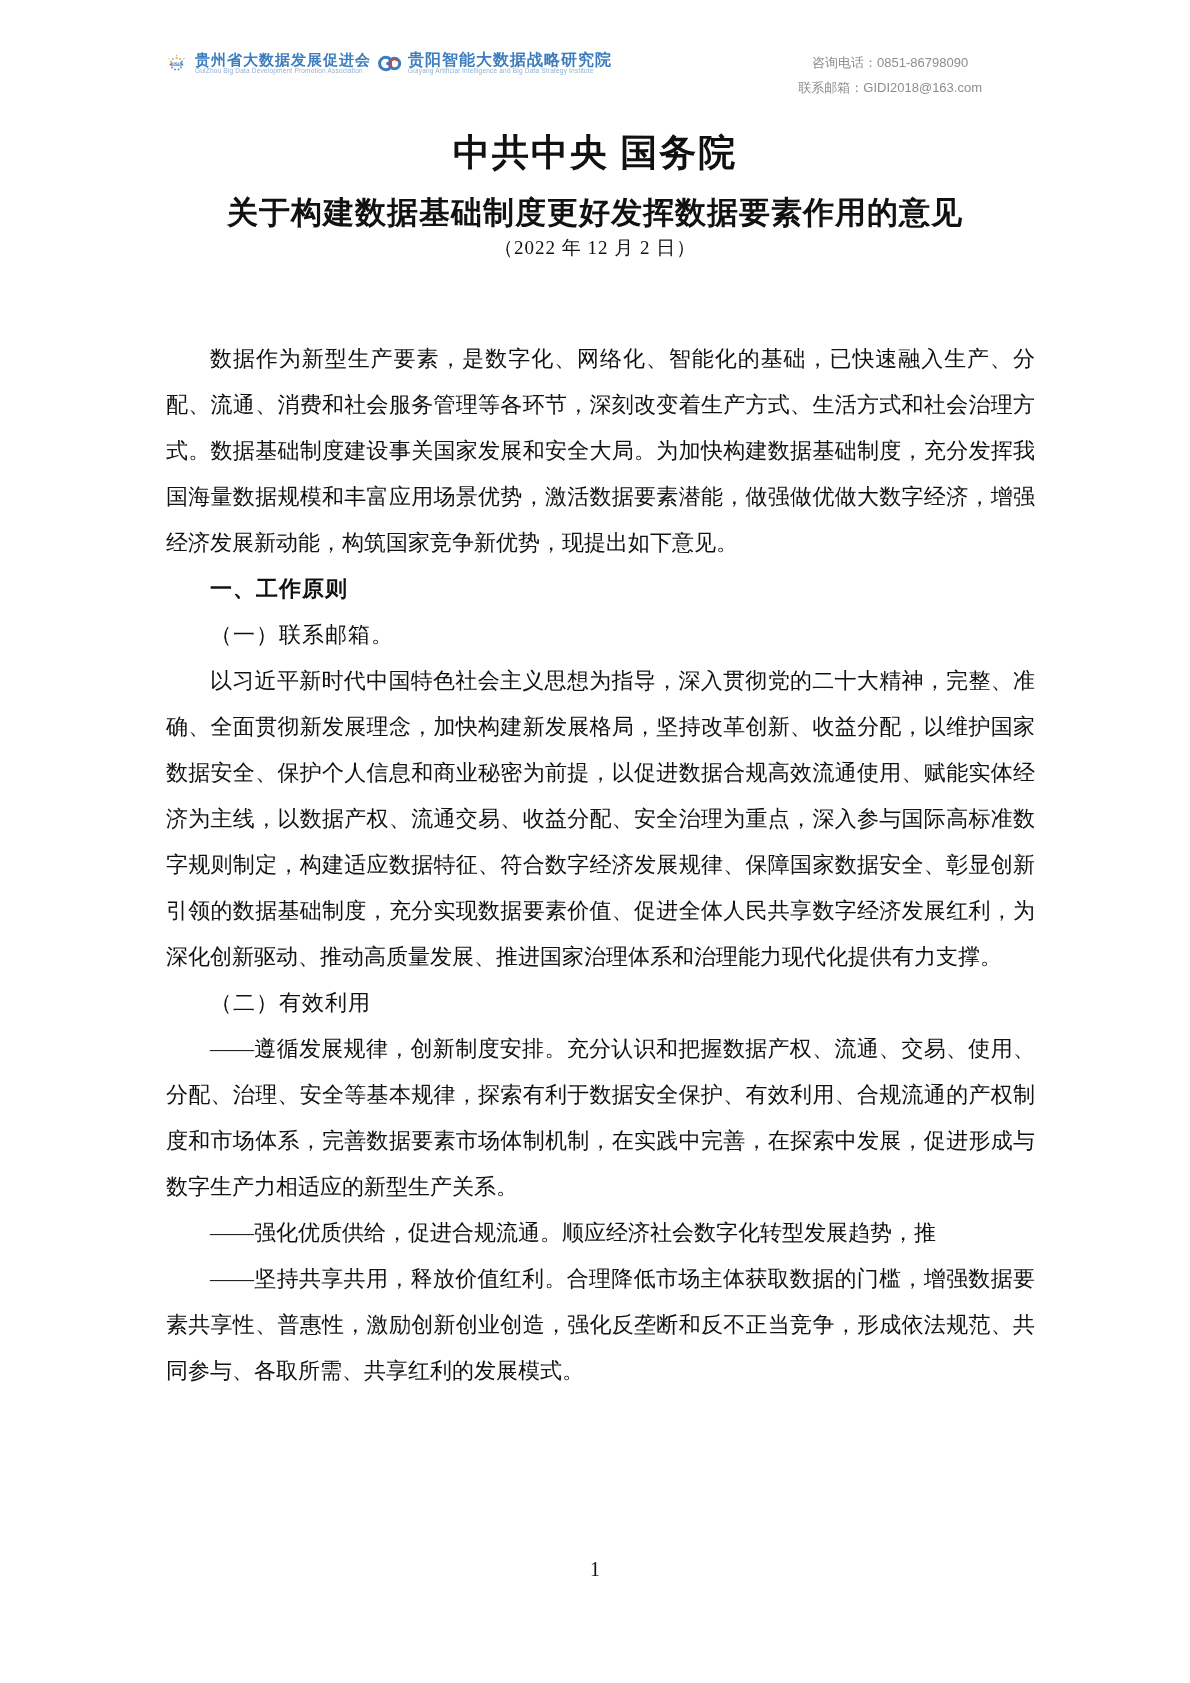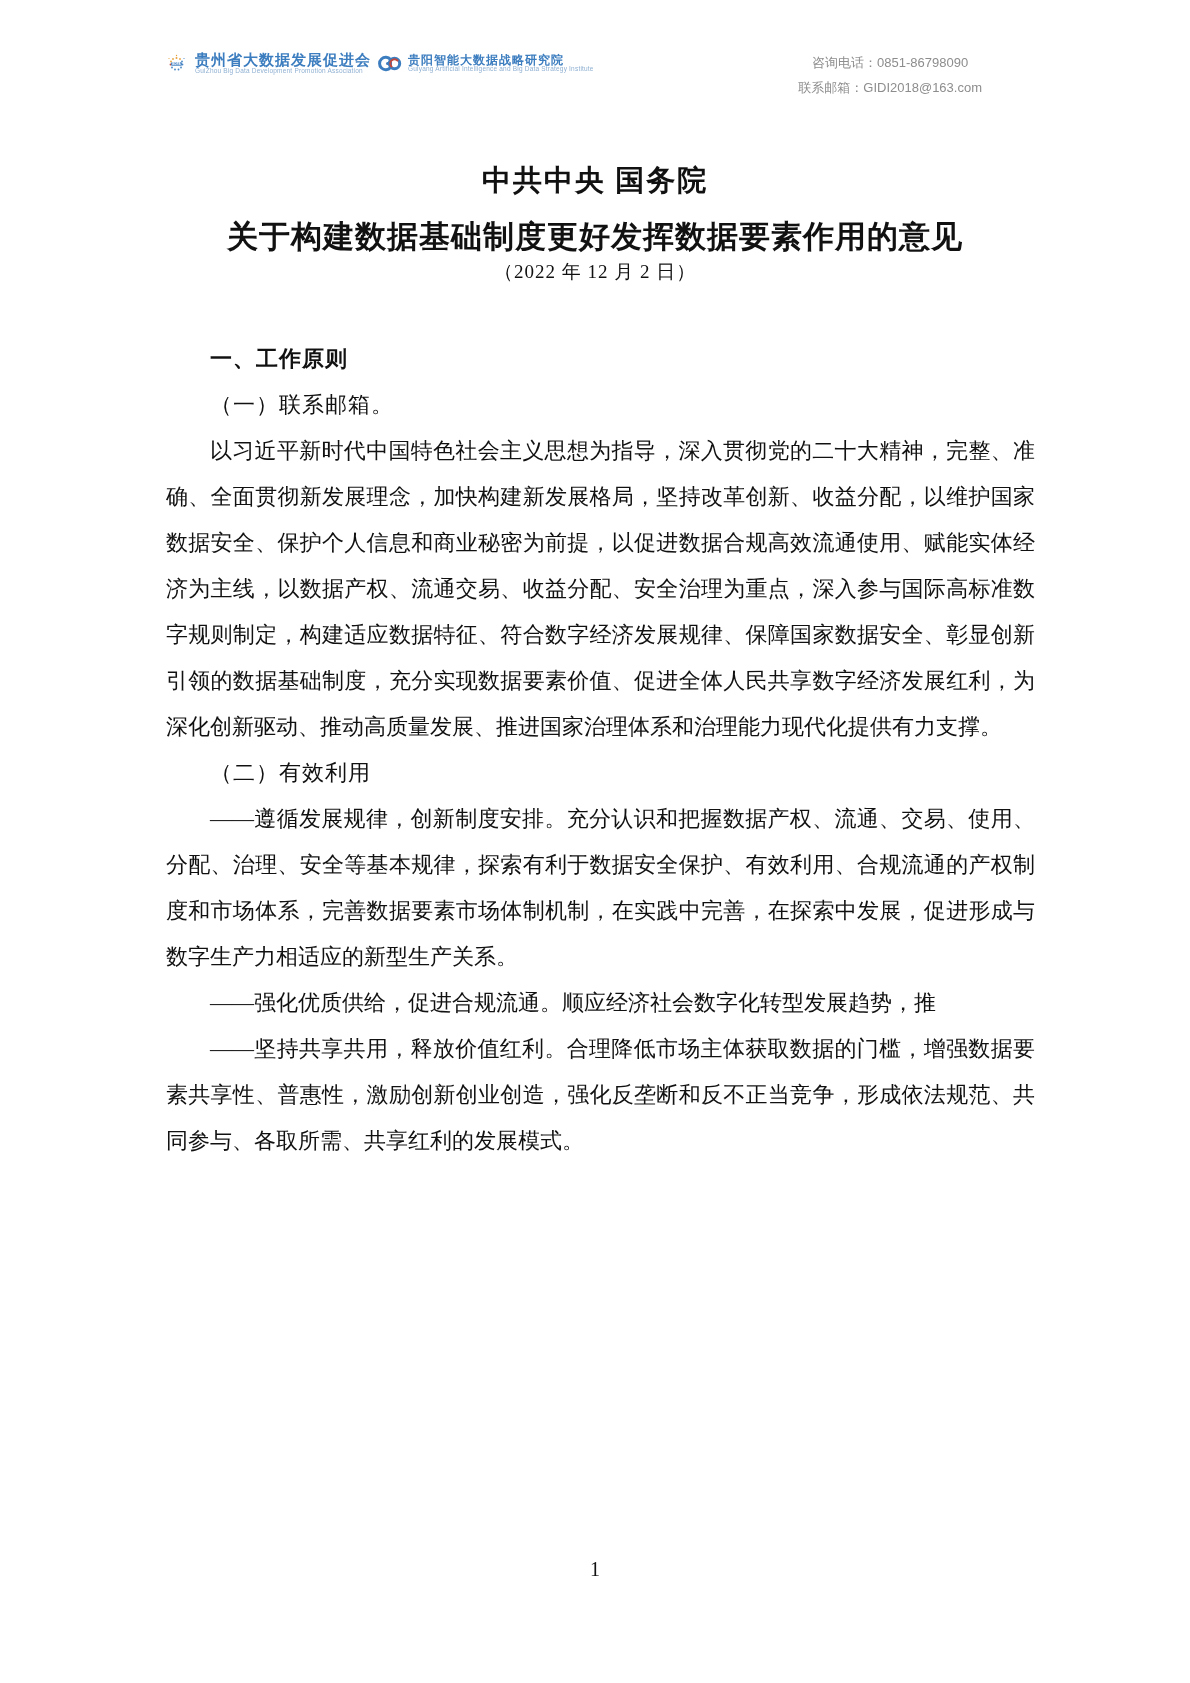--- a/index.html
+++ b/index.html
@@ -43,21 +43,21 @@
     line-height: 1.05;
   }
   .logo-name {
     font-family: "Liberation Sans", "DejaVu Sans", sans-serif;
     font-weight: bold;
     font-size: 15px;
     color: #3c7dbf;
     letter-spacing: 1px;
     white-space: nowrap;
   }
-  .logo-name.second { font-size: 12px; }
+  .logo-name.second { font-size: 16px; }
   .logo-subtitle {
     font-family: "Liberation Sans", "DejaVu Sans", sans-serif;
     font-size: 6.5px;
     color: #8fb0d2;
     letter-spacing: 0.2px;
     white-space: nowrap;
   }
 
   .header-right {
     position: absolute;
@@ -73,26 +73,25 @@
 
   
   .title-block {
     position: absolute;
     left: 0;
     top: 134px;
     width: 100%;
     text-align: center;
   }
   .title-line1 {
-    font-size: 29px;
+    font-size: 37px;
     font-weight: bold;
     letter-spacing: 2px;
     line-height: 1;
     margin-bottom: 26px;
-    margin-top: 32px;
   }
   .title-line2 {
     font-size: 31px;
     font-weight: bold;
     letter-spacing: 1px;
     line-height: 1;
     margin-bottom: 10px;
   }
   .title-date {
     font-size: 19px;
@@ -185,20 +184,21 @@
     <div>联系邮箱：GIDI2018@163.com</div>
   </div>
 
   <div class="title-block">
     <div class="title-line1">中共中央 国务院</div>
     <div class="title-line2">关于构建数据基础制度更好发挥数据要素作用的意见</div>
     <div class="title-date">（2022 年 12 月 2 日）</div>
   </div>
 
   <div class="content">
+    <p>数据作为新型生产要素，是数字化、网络化、智能化的基础，已快速融入生产、分配、流通、消费和社会服务管理等各环节，深刻改变着生产方式、生活方式和社会治理方式。数据基础制度建设事关国家发展和安全大局。为加快构建数据基础制度，充分发挥我国海量数据规模和丰富应用场景优势，激活数据要素潜能，做强做优做大数字经济，增强经济发展新动能，构筑国家竞争新优势，现提出如下意见。</p>
     <p class="section-heading">一、工作原则</p>
     <p class="subsection-heading">（一）联系邮箱。</p>
     <p>以习近平新时代中国特色社会主义思想为指导，深入贯彻党的二十大精神，完整、准确、全面贯彻新发展理念，加快构建新发展格局，坚持改革创新、收益分配，以维护国家数据安全、保护个人信息和商业秘密为前提，以促进数据合规高效流通使用、赋能实体经济为主线，以数据产权、流通交易、收益分配、安全治理为重点，深入参与国际高标准数字规则制定，构建适应数据特征、符合数字经济发展规律、保障国家数据安全、彰显创新引领的数据基础制度，充分实现数据要素价值、促进全体人民共享数字经济发展红利，为深化创新驱动、推动高质量发展、推进国家治理体系和治理能力现代化提供有力支撑。</p>
     <p class="subsection-heading">（二）有效利用</p>
     <p>——遵循发展规律，创新制度安排。充分认识和把握数据产权、流通、交易、使用、分配、治理、安全等基本规律，探索有利于数据安全保护、有效利用、合规流通的产权制度和市场体系，完善数据要素市场体制机制，在实践中完善，在探索中发展，促进形成与数字生产力相适应的新型生产关系。</p>
     <p>——强化优质供给，促进合规流通。顺应经济社会数字化转型发展趋势，推</p>
     <p>——坚持共享共用，释放价值红利。合理降低市场主体获取数据的门槛，增强数据要素共享性、普惠性，激励创新创业创造，强化反垄断和反不正当竞争，形成依法规范、共同参与、各取所需、共享红利的发展模式。</p>
   </div>
 
   <div class="page-number">1</div>

